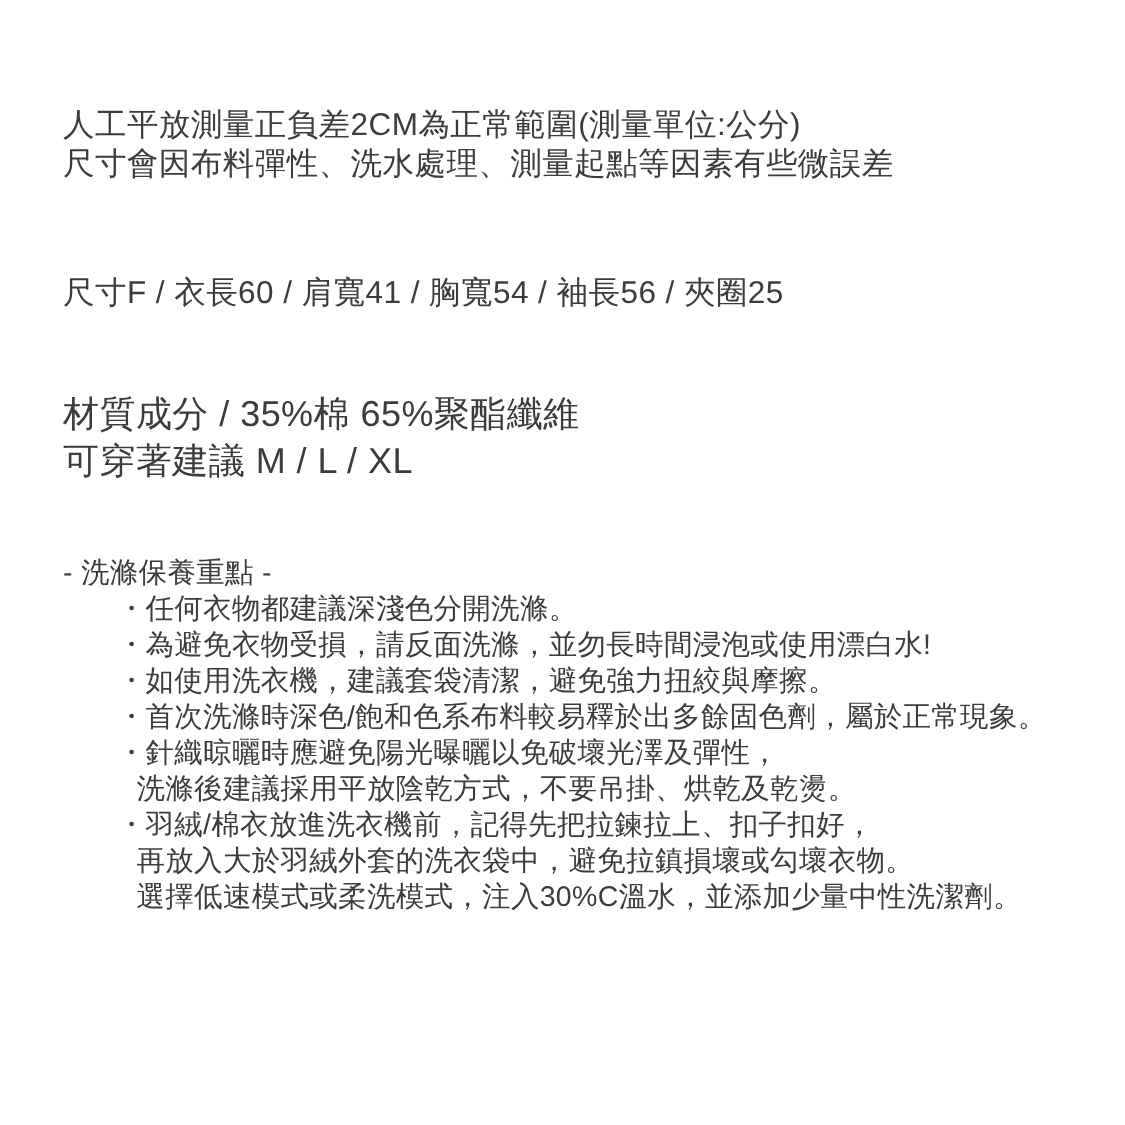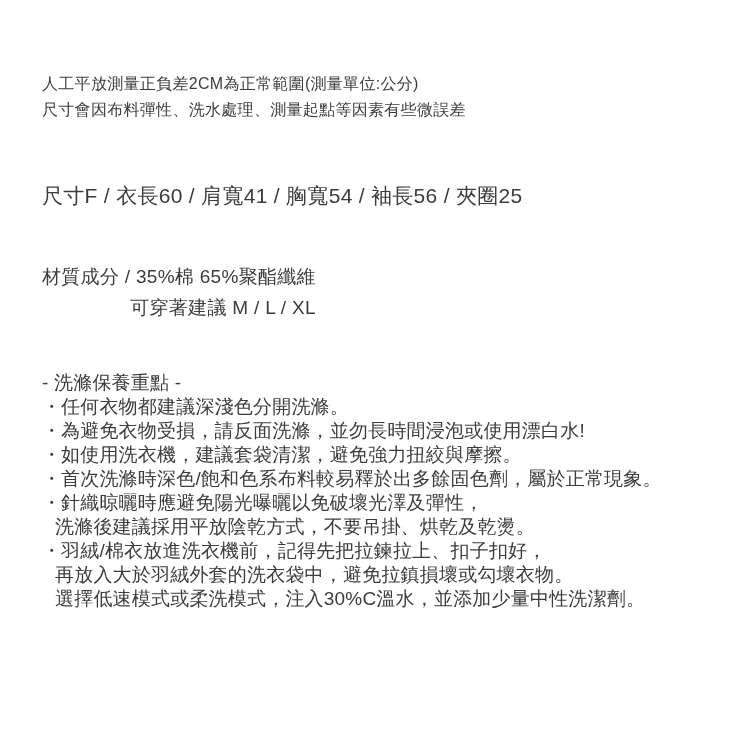--- a/index.html
+++ b/index.html
@@ -12,44 +12,43 @@
     width: 750px;
     height: 750px;
     background: #ffffff;
     overflow: hidden;
     font-family: "Liberation Sans", sans-serif;
     color: #3c3c3c;
   }
   .block { position: absolute; left: 42px; }
   #measure-note {
     top: 71px;
-    font-size: 16px;
+    font-size: 21px;
     line-height: 26px;
     letter-spacing: 0.3px;
   }
   #size-spec {
     top: 181px;
     font-size: 21px;
     line-height: 30px;
     letter-spacing: 0.3px;
   }
   #material-block {
     top: 261px;
-    font-size: 19px;
+    font-size: 24px;
     line-height: 31px;
     letter-spacing: 0.3px;
-    text-align: right;
   }
   #care-block {
     top: 371px;
     font-size: 19px;
     line-height: 24px;
     letter-spacing: 0.2px;
   }
-  .care-line { white-space: nowrap; }
+  .care-line { white-space: nowrap; margin-left: 36px; }
   .care-line .bullet {
     display: inline-block;
     width: 1em;
   }
   .care-line.cont { padding-left: 13px; }
 </style>
 </head>
 <body>
 
 <div id="page">

